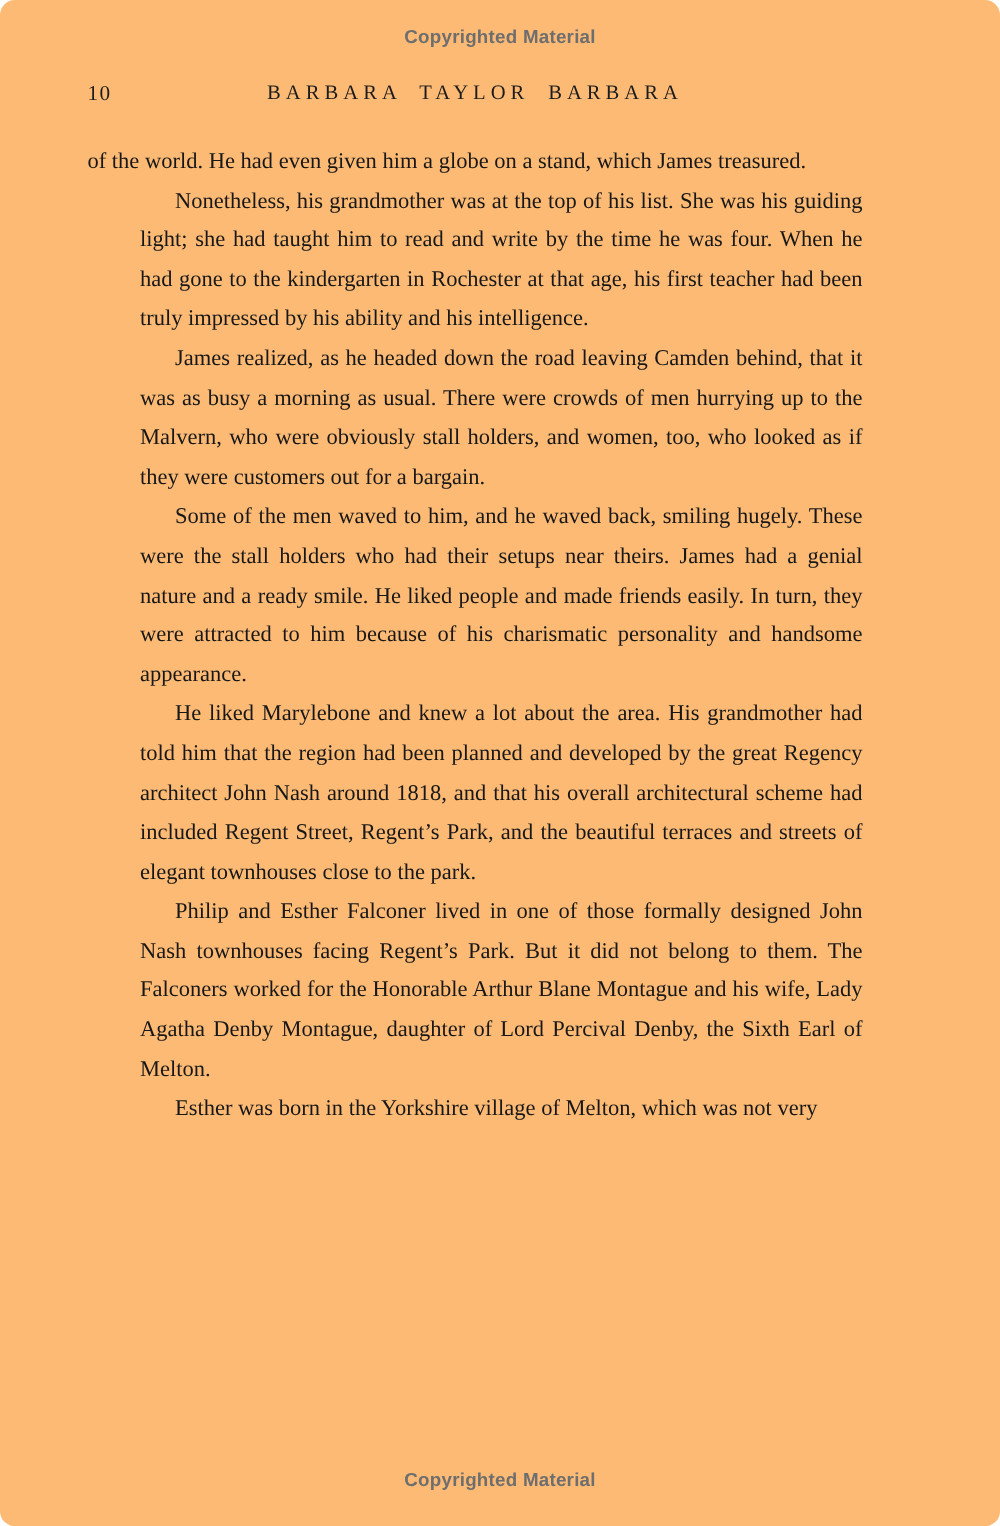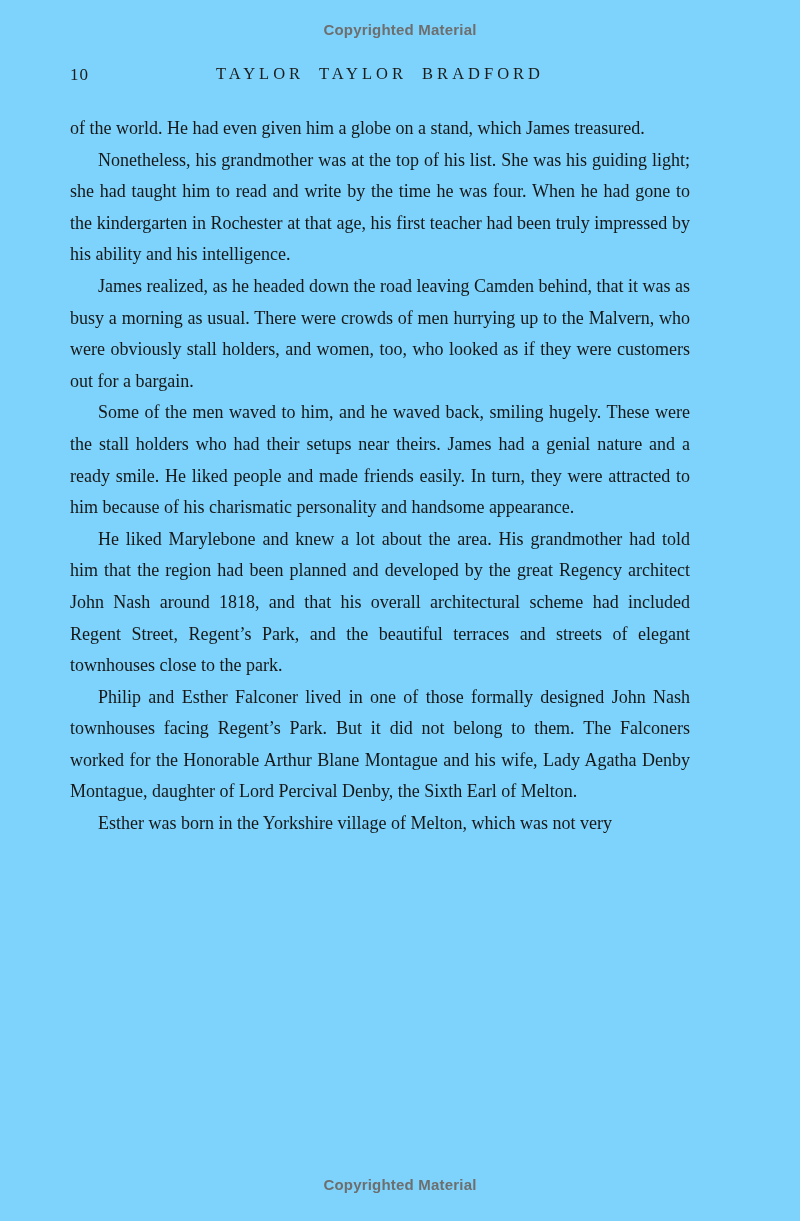--- a/index.html
+++ b/index.html
@@ -1,24 +1,25 @@
 <!DOCTYPE html>
 <html><head>
 <meta charset="utf-8">
 <style>
   html, body { margin: 0; padding: 0; background: #ffffff; }
   .page {
     position: relative;
     width: 800px;
     height: 1221px;
-    background: #7dd3fc;
+    background: #fdba74;
     font-family: "Liberation Serif", serif;
     color: #181818;
     overflow: hidden;
     box-sizing: border-box;
+    border-radius: 12px;
   }
   .notice {
     font-family: "Liberation Sans", sans-serif;
     font-weight: bold;
     font-size: 15px;
     letter-spacing: 0.2px;
     color: #6e6e6e;
     text-align: center;
     width: 100%;
   }
@@ -53,32 +54,32 @@
     position: absolute;
     top: 113px;
     left: 70px;
     width: 620px;
     font-size: 18px;
     line-height: 31.6px;
     text-align: justify;
     color: #171717;
   }
   .body-text p { margin: 0; padding: 0; }
-  .body-text p.indent { text-indent: 28px; }
+  .body-text p.indent { text-indent: 28px; margin-left: 42px; }
 </style>
 </head>
 <body>
 
 <div class="page">
 
   <div class="notice notice-top">Copyrighted Material</div>
 
   <div class="running-head">
     <span class="page-number">10</span>
-    <div class="head-title">TAYLOR TAYLOR BRADFORD</div>
+    <div class="head-title">BARBARA TAYLOR BARBARA</div>
   </div>
 
   <div class="body-text">
       <p>of the world. He had even given him a globe on a stand, which James treasured.</p>
       <p class="indent">Nonetheless, his grandmother was at the top of his list. She was his guiding light; she had taught him to read and write by the time he was four. When he had gone to the kindergarten in Rochester at that age, his first teacher had been truly impressed by his ability and his intelligence.</p>
       <p class="indent">James realized, as he headed down the road leaving Camden behind, that it was as busy a morning as usual. There were crowds of men hurrying up to the Malvern, who were obviously stall holders, and women, too, who looked as if they were customers out for a bargain.</p>
       <p class="indent">Some of the men waved to him, and he waved back, smiling hugely. These were the stall holders who had their setups near theirs. James had a genial nature and a ready smile. He liked people and made friends easily. In turn, they were attracted to him because of his charismatic personality and handsome appearance.</p>
       <p class="indent">He liked Marylebone and knew a lot about the area. His grandmother had told him that the region had been planned and developed by the great Regency architect John Nash around 1818, and that his overall architectural scheme had included Regent Street, Regent’s Park, and the beautiful terraces and streets of elegant townhouses close to the park.</p>
       <p class="indent">Philip and Esther Falconer lived in one of those formally designed John Nash townhouses facing Regent’s Park. But it did not belong to them. The Falconers worked for the Honorable Arthur Blane Montague and his wife, Lady Agatha Denby Montague, daughter of Lord Percival Denby, the Sixth Earl of Melton.</p>
       <p class="indent">Esther was born in the Yorkshire village of Melton, which was not very</p>

